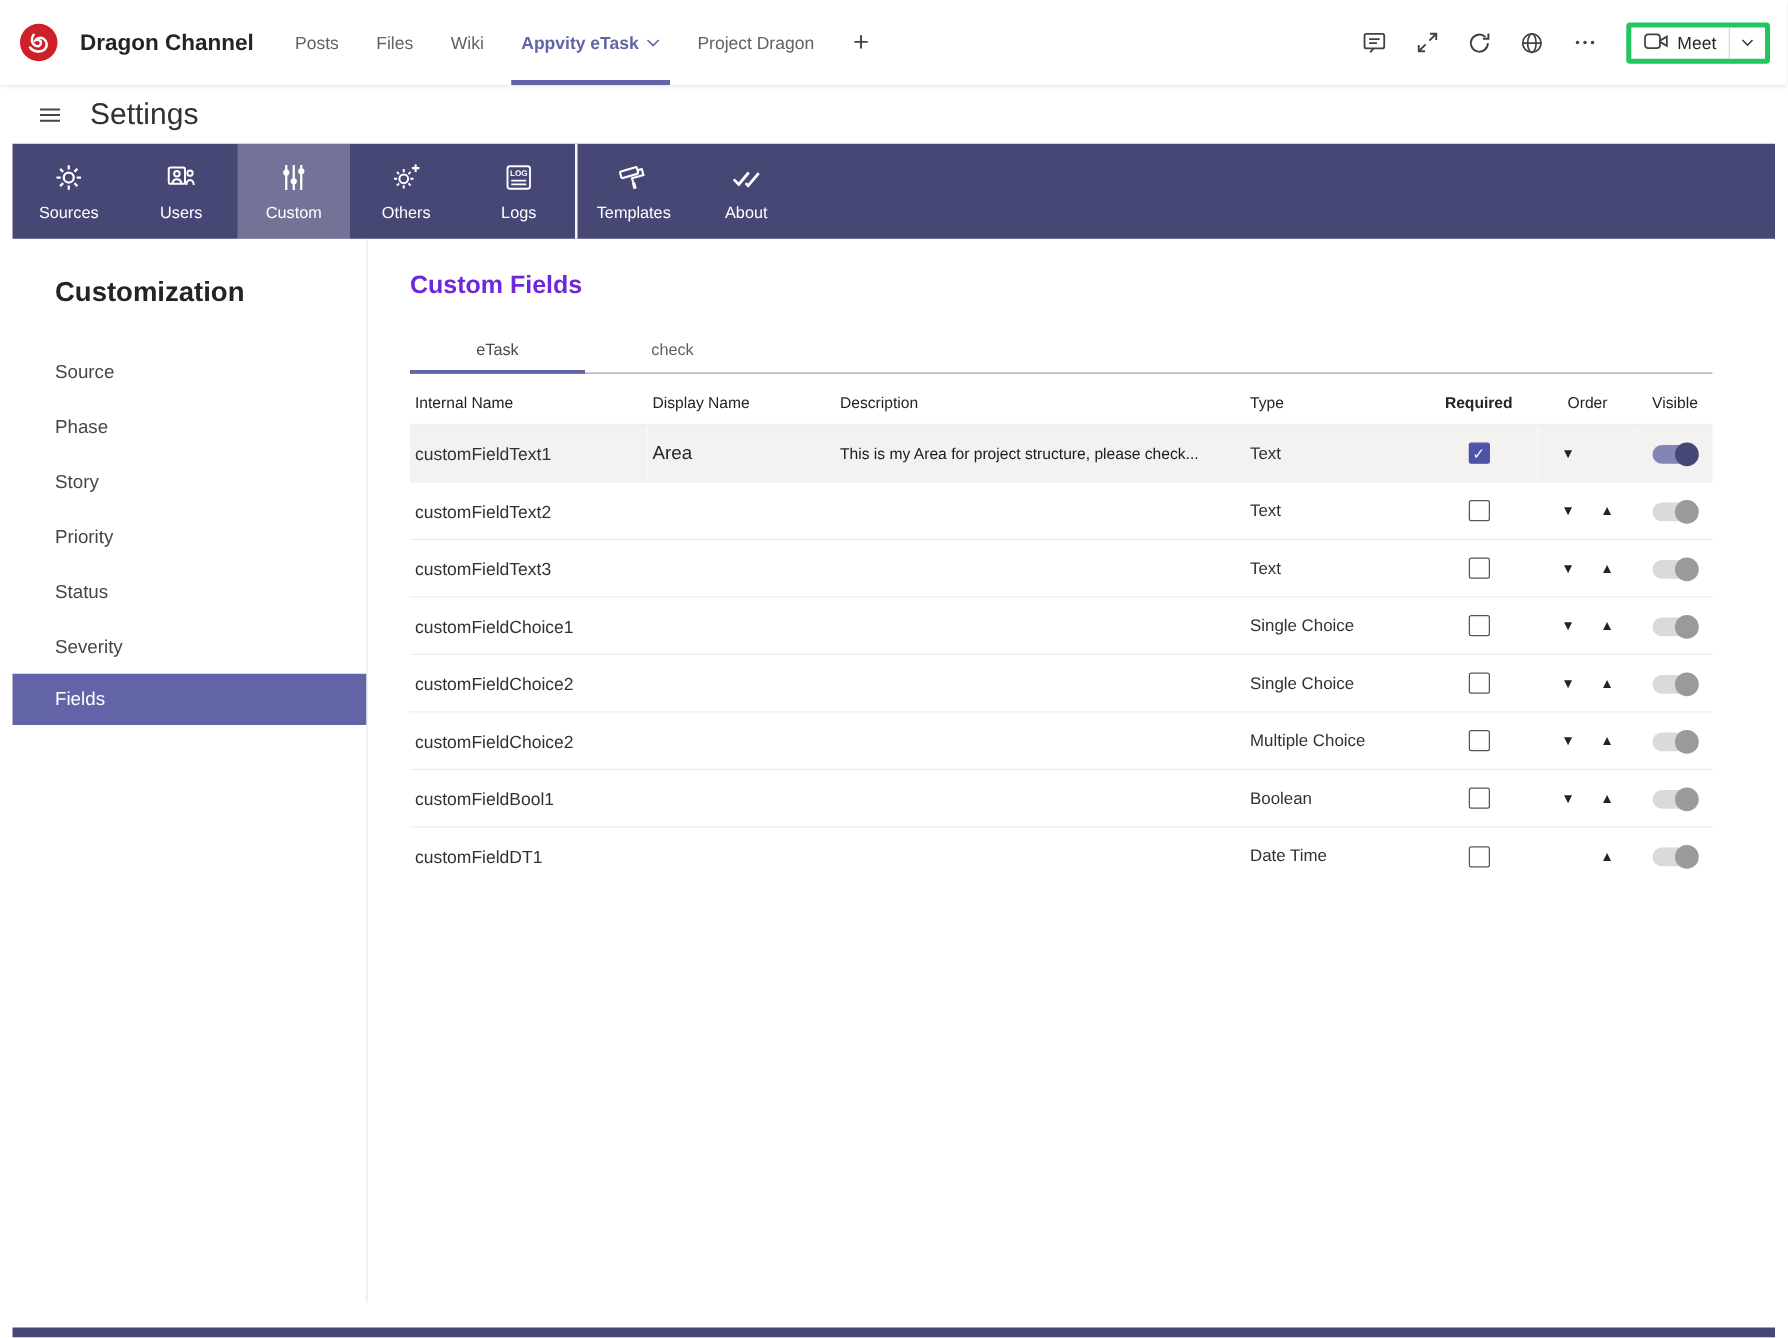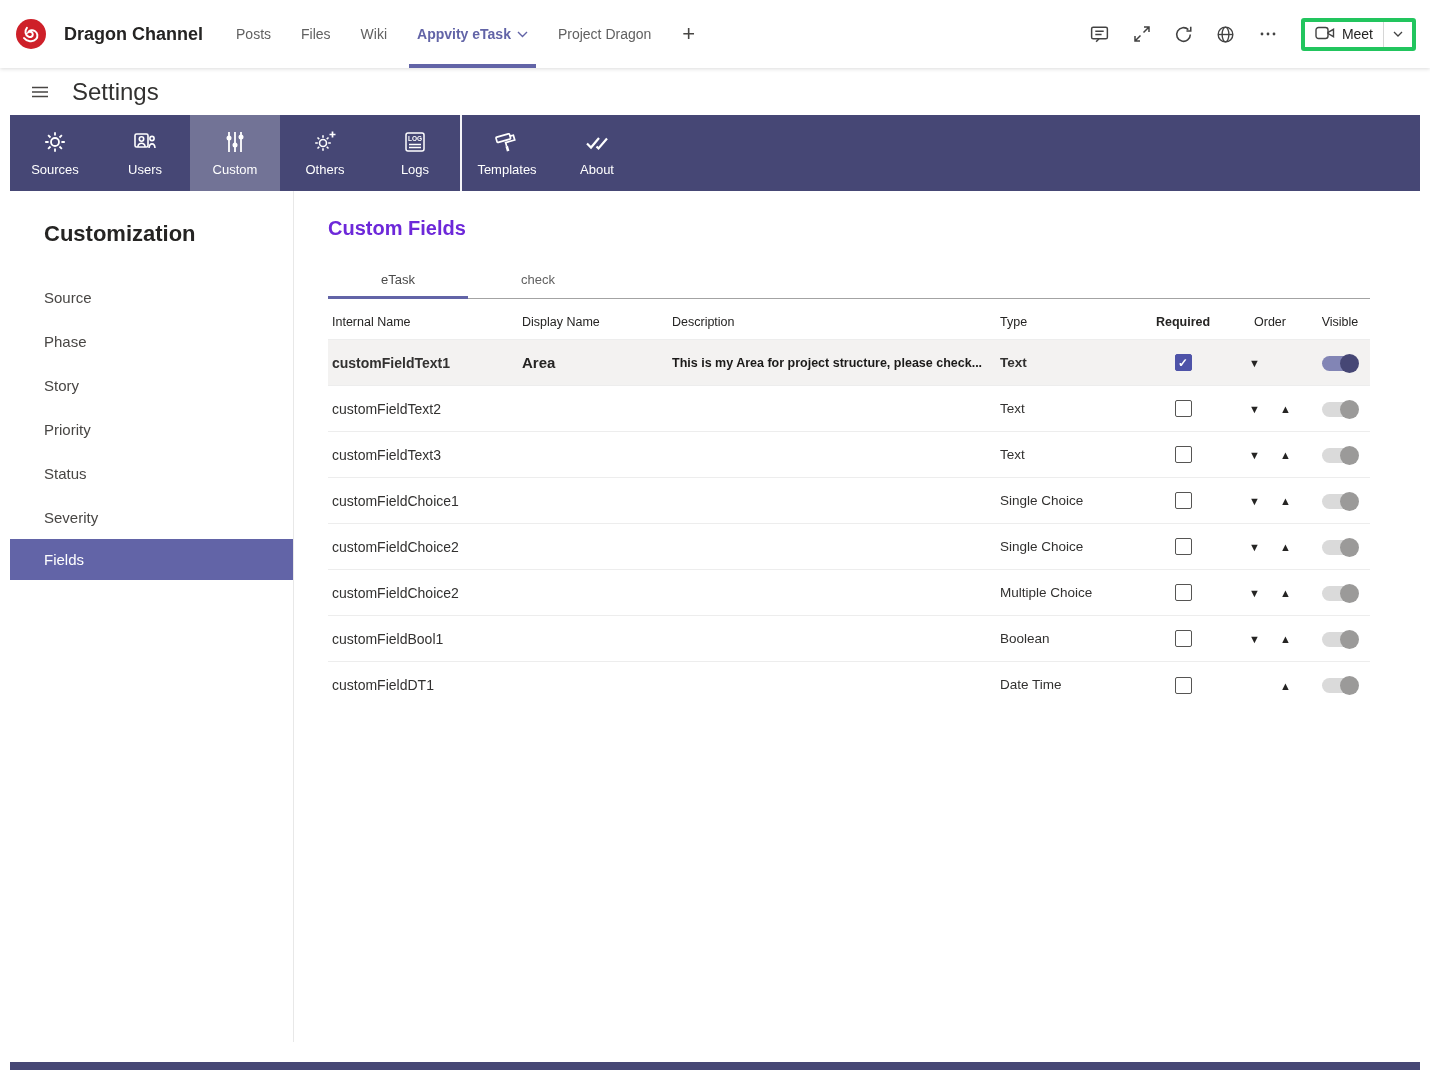--- a/index.html
+++ b/index.html
@@ -70,21 +70,21 @@
   .fields-table th{
     font-size:12.5px;font-weight:400;color:#252423;text-align:left;
     padding:16px 4px 10px 4px;white-space:nowrap;
   }
   .fields-table th.center{text-align:center;}
   .fields-table th:nth-child(5){font-weight:700;}
   .fields-table td{
     height:46px;padding:0 4px;border-top:1px solid #ededed;
     font-size:14px;color:#323130;white-space:nowrap;overflow:hidden;text-overflow:ellipsis;
   }
-  .fields-table tr.highlighted{background:var(--row-highlight);font-weight:bold;}
+  .fields-table tr.highlighted{background:var(--row-highlight);}
   td.display-cell{font-size:15px;color:#252423;}
   td.desc-cell{font-size:12.5px;color:#1b1a19;}
   td.type-cell{font-size:13.5px;}
   td.center{text-align:center;}
   .checkbox{
     display:inline-flex;width:17px;height:17px;border:1.5px solid #565553;border-radius:2px;
     align-items:center;justify-content:center;background:#fff;color:transparent;
     cursor:pointer;font-size:12px;line-height:1;vertical-align:middle;
   }
   .checkbox.checked{background:var(--checkbox-checked);border-color:var(--checkbox-checked);color:#fff;}

